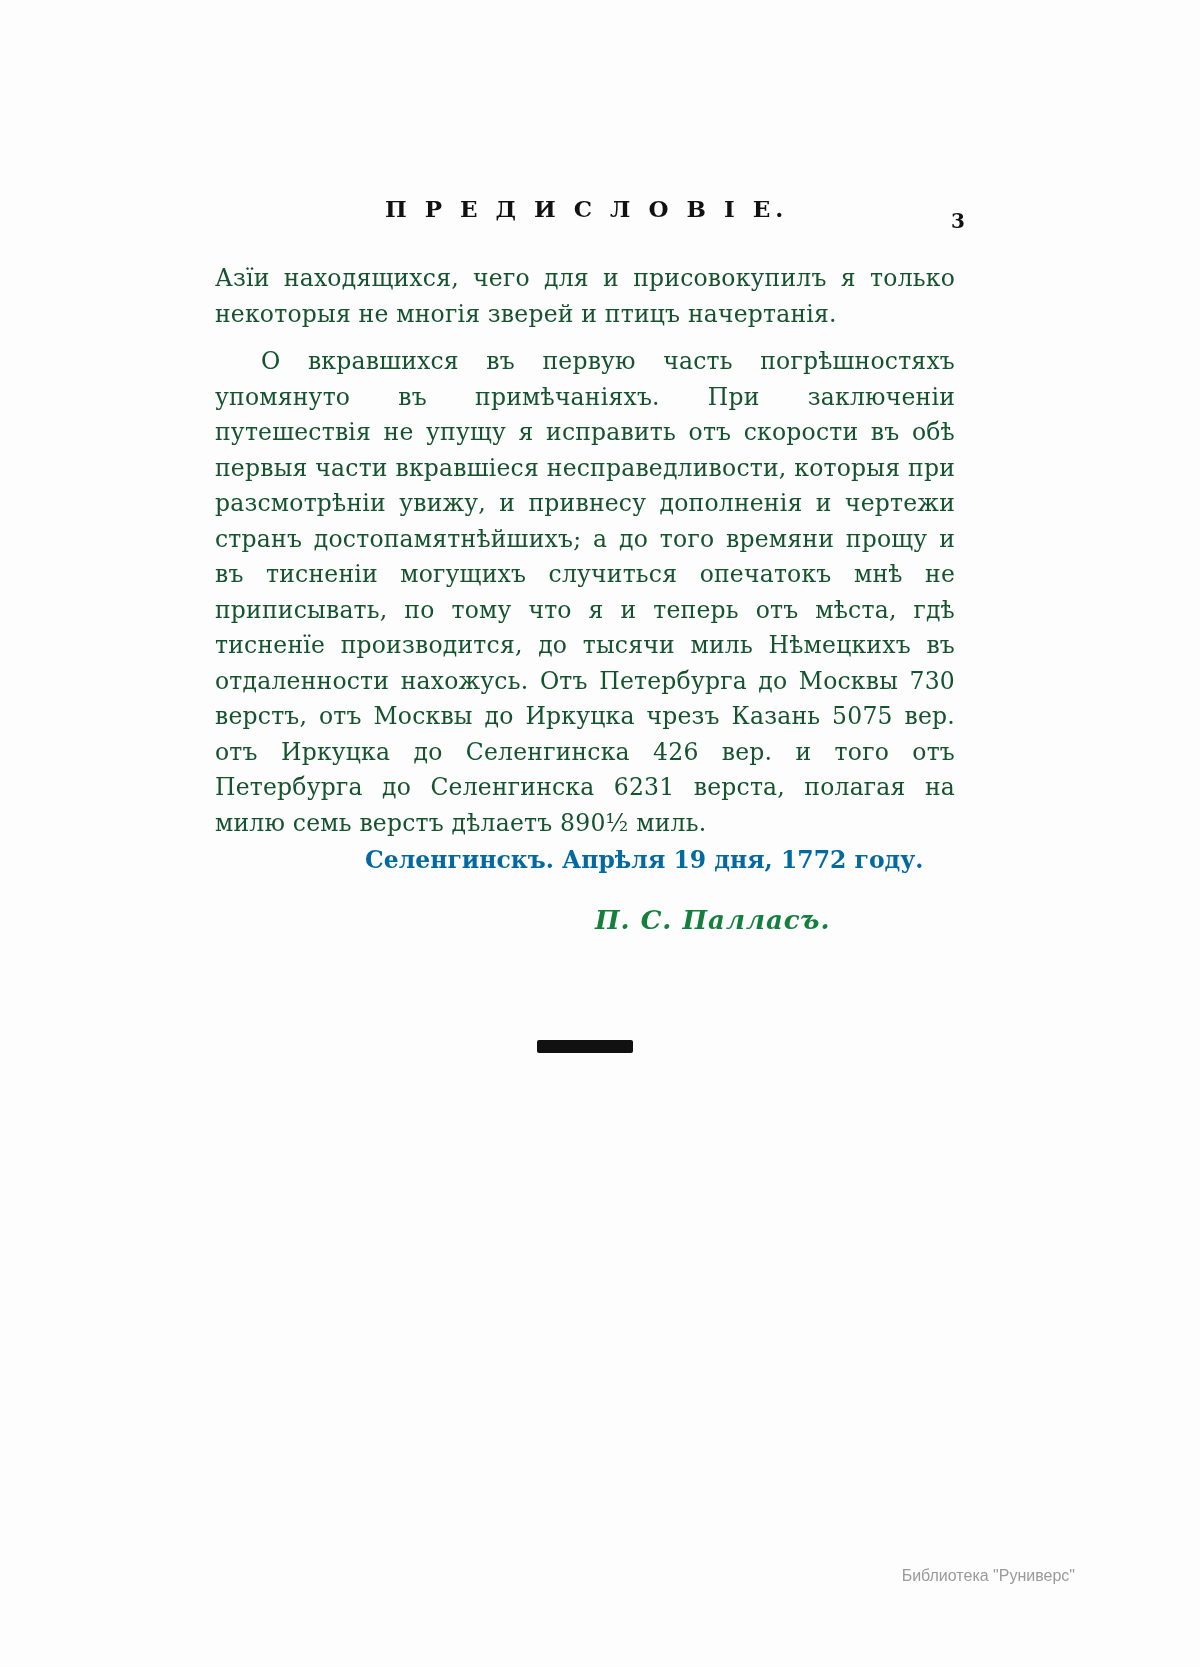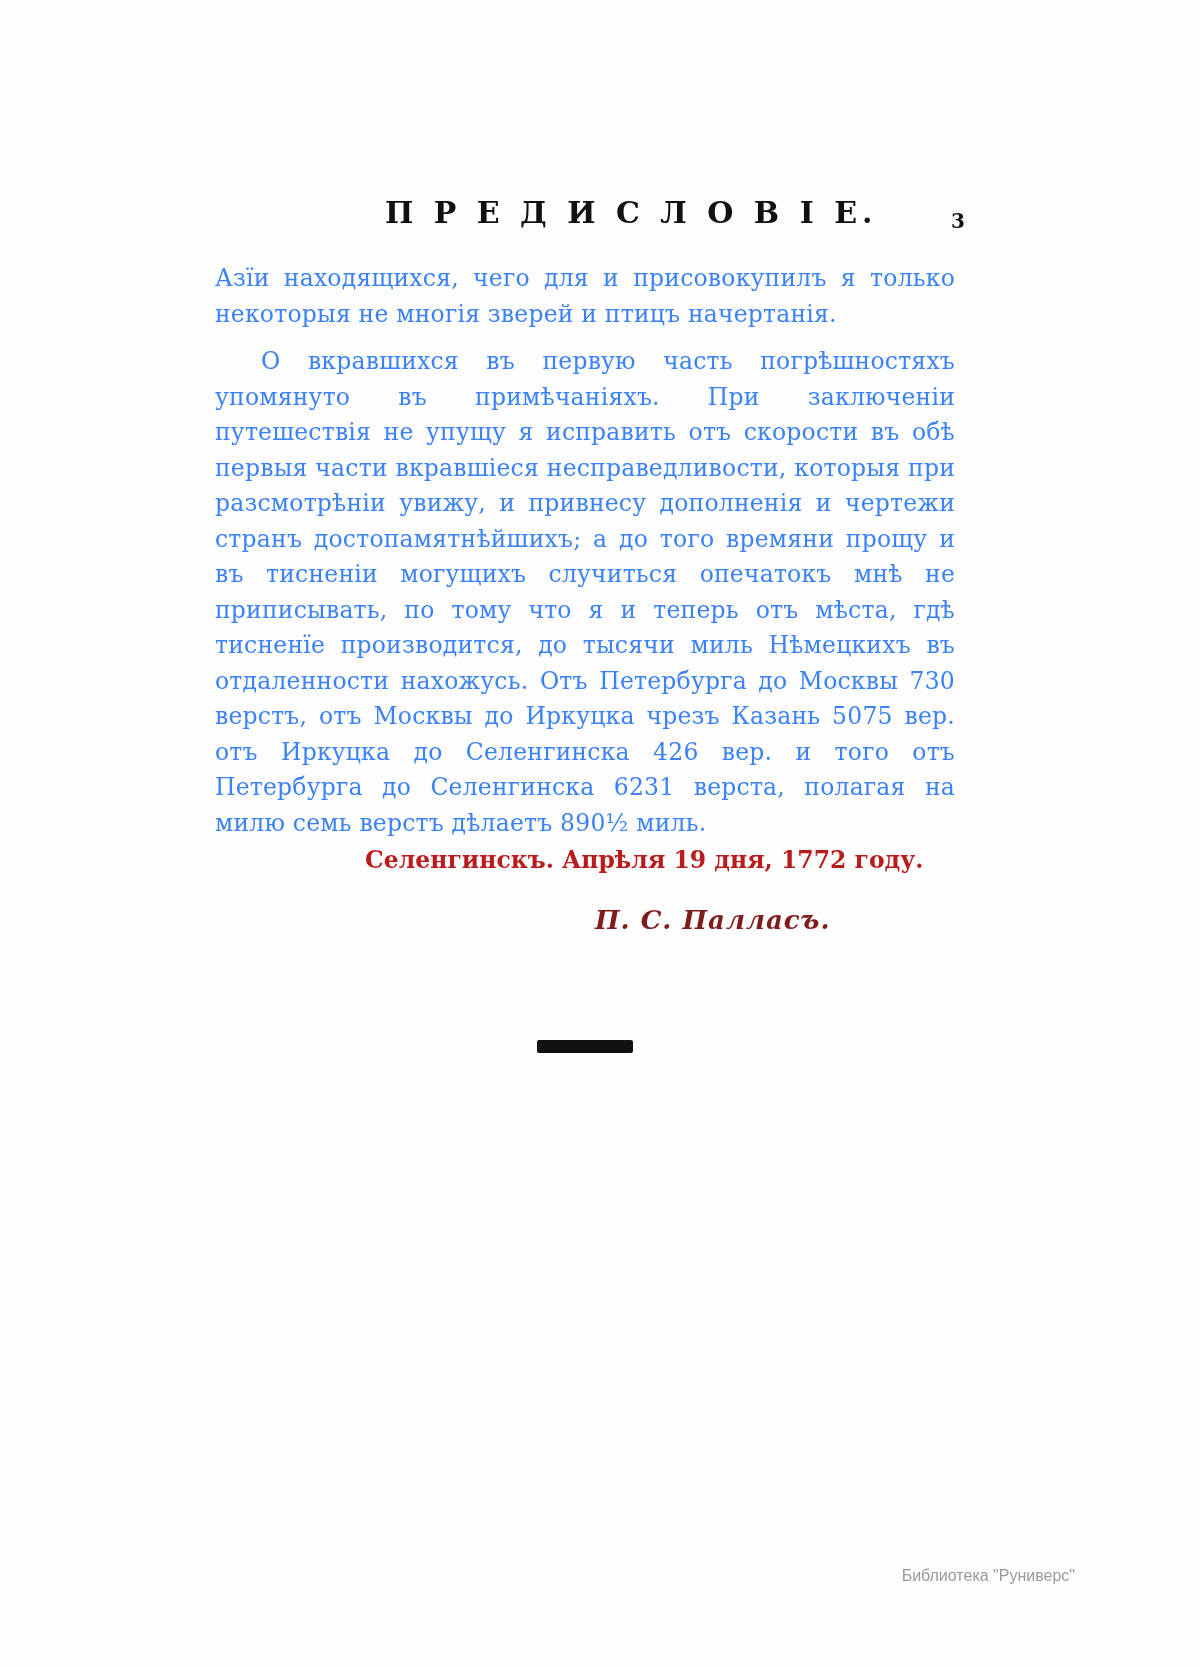--- a/index.html
+++ b/index.html
@@ -31,41 +31,41 @@
   }
   .head-row {
     position: relative;
     height: 48px;
   }
   .head-title {
     position: absolute;
     left: 170px;
     top: 0;
     font-family: "DejaVu Serif", serif;
-    font-size: 30px;
+    font-size: 23px;
     font-weight: 700;
     letter-spacing: 5px;
     color: #111;
     white-space: nowrap;
   }
   .page-number {
     position: absolute;
     right: -10px;
     top: 14px;
     font-family: "DejaVu Serif", serif;
     font-size: 20px;
     font-weight: 700;
     color: #111;
   }
   .body-text {
     margin-top: 18px;
     font-family: "DejaVu Serif", serif;
     font-size: 23.5px;
     line-height: 35.5px;
-    color: #3b82f6;
+    color: #14532d;
     text-align: justify;
     text-justify: inter-word;
     letter-spacing: 0.2px;
   }
   .para {
     margin: 0;
   }
   .para + .para {
     margin-top: 12px;
   }
@@ -73,30 +73,30 @@
     display: inline-block;
     width: 46px;
   }
   .closing-line {
     margin-top: 2px;
     padding-left: 150px;
     font-family: "DejaVu Serif", serif;
     font-size: 23.5px;
     line-height: 35.5px;
     font-weight: 700;
-    color: #b91c1c;
+    color: #0369a1;
   }
   .signature {
     margin-top: 26px;
     padding-left: 380px;
     font-family: "DejaVu Serif", serif;
     font-style: italic;
     font-weight: 700;
     font-size: 26px;
-    color: #7f1d1d;
+    color: #15803d;
     letter-spacing: 1px;
   }
   .ornament {
     margin: 0 auto;
     margin-top: 105px;
     width: 96px;
     height: 13px;
     background: #111;
     border-radius: 2px;
   }

